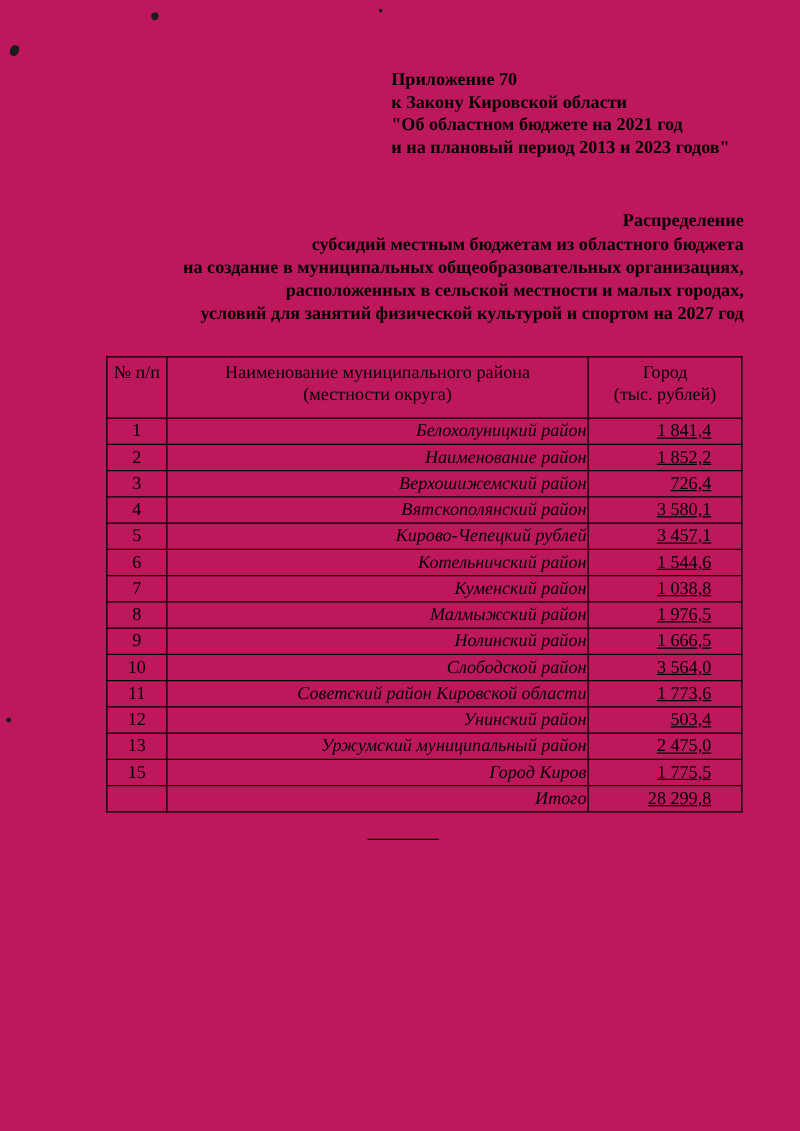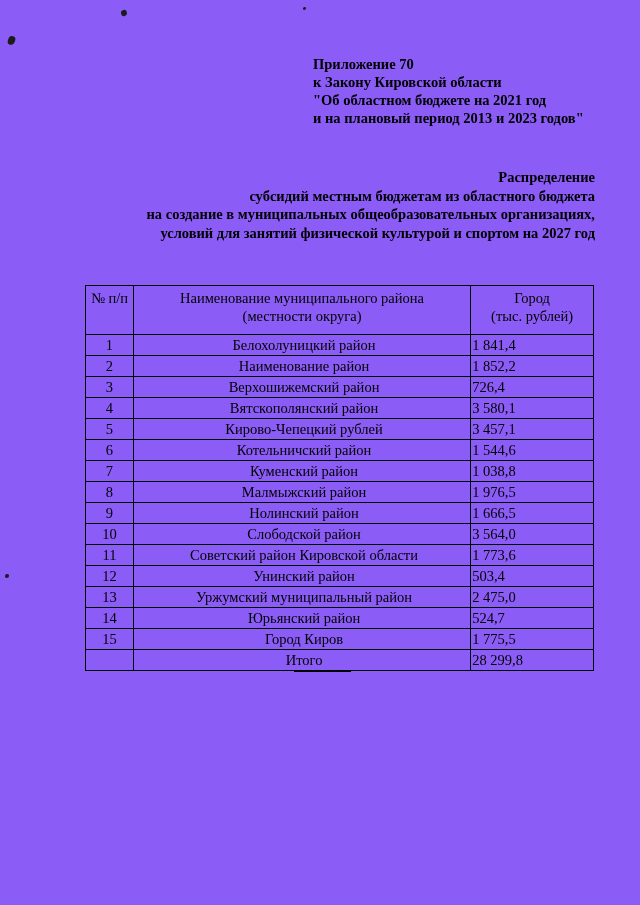--- a/index.html
+++ b/index.html
@@ -10,21 +10,21 @@
   body {
     width: 640px;
     height: 905px;
     font-family: "Liberation Serif", serif;
     color: #000;
   }
   .page {
     position: relative;
     width: 640px;
     height: 905px;
-    background: #8b5cf6;
+    background: #be185d;
     overflow: hidden;
   }
   
   .artifact {
     position: absolute;
     background: #1c1c1c;
     border-radius: 50% 40% 55% 45%;
   }
   .a1 { left: 8px;   top: 36px;  width: 7px; height: 9px; transform: rotate(18deg); }
   .a2 { left: 121px; top: 10px;  width: 6px; height: 6px; transform: rotate(-20deg); }
@@ -73,22 +73,22 @@
   }
   table.dist tbody td, table.dist tfoot td {
     height: 20px;
     padding-top: 0;
     padding-bottom: 0;
   }
   col.col-num  { width: 48px;  }
   col.col-name { width: 338px; }
   col.col-sum  { width: 123px; }
   .c-num  { text-align: center; }
-  .c-name { text-align: center; padding-left: 5px; }
-  .c-sum  { padding-right: 38px; }
+  .c-name { text-align: right; padding-left: 5px; font-style: italic; }
+  .c-sum  { text-align: right; padding-right: 24px; text-decoration: underline; }
   .end-line {
     position: absolute;
     left: 294px;
     top: 671px;
     width: 57px;
     border-top: 1px solid #000;
   }
 </style>
 </head>
 <body>
@@ -104,20 +104,21 @@
     <div>Приложение 70</div>
     <div>к Закону Кировской области</div>
     <div>"Об областном бюджете на 2021 год</div>
     <div>и на плановый период 2013 и 2023 годов"</div>
   </div>
 
   <div class="doc-title">
     <div>Распределение</div>
     <div>субсидий местным бюджетам из областного бюджета</div>
     <div>на создание в муниципальных общеобразовательных организациях,</div>
+    <div>расположенных в сельской местности и малых городах,</div>
     <div>условий для занятий физической культурой и спортом на 2027 год</div>
   </div>
 
   <table class="dist">
     <colgroup>
       <col class="col-num">
       <col class="col-name">
       <col class="col-sum">
     </colgroup>
     <thead>
@@ -193,25 +194,20 @@
           <td class="c-num">12</td>
           <td class="c-name">Унинский район</td>
           <td class="c-sum">503,4</td>
         </tr>
         <tr>
           <td class="c-num">13</td>
           <td class="c-name">Уржумский муниципальный район</td>
           <td class="c-sum">2 475,0</td>
         </tr>
         <tr>
-          <td class="c-num">14</td>
-          <td class="c-name">Юрьянский район</td>
-          <td class="c-sum">524,7</td>
-        </tr>
-        <tr>
           <td class="c-num">15</td>
           <td class="c-name">Город Киров</td>
           <td class="c-sum">1 775,5</td>
         </tr>
       </tbody>
     <tfoot>
       <tr>
         <td class="c-num"></td>
         <td class="c-name">Итого</td>
         <td class="c-sum">28 299,8</td>

